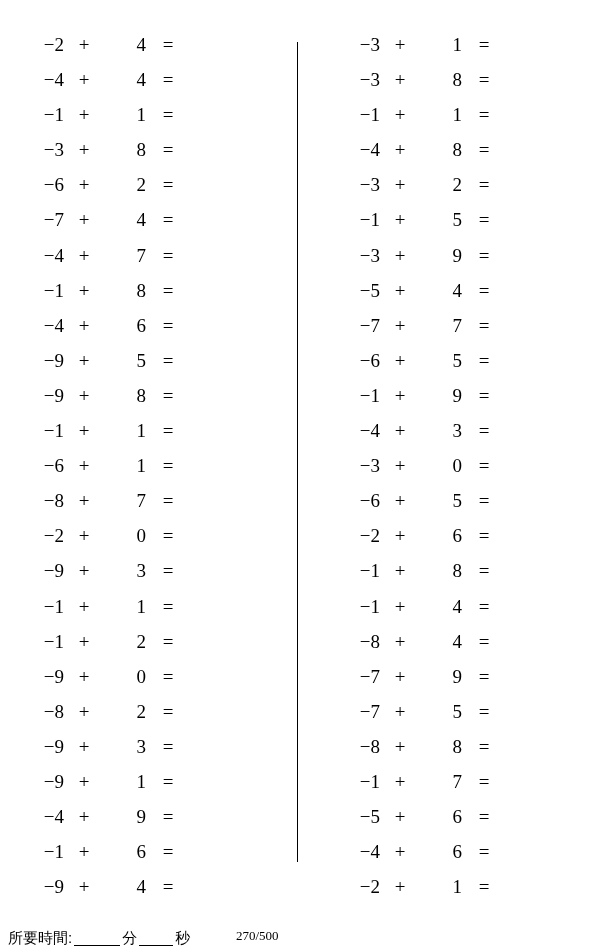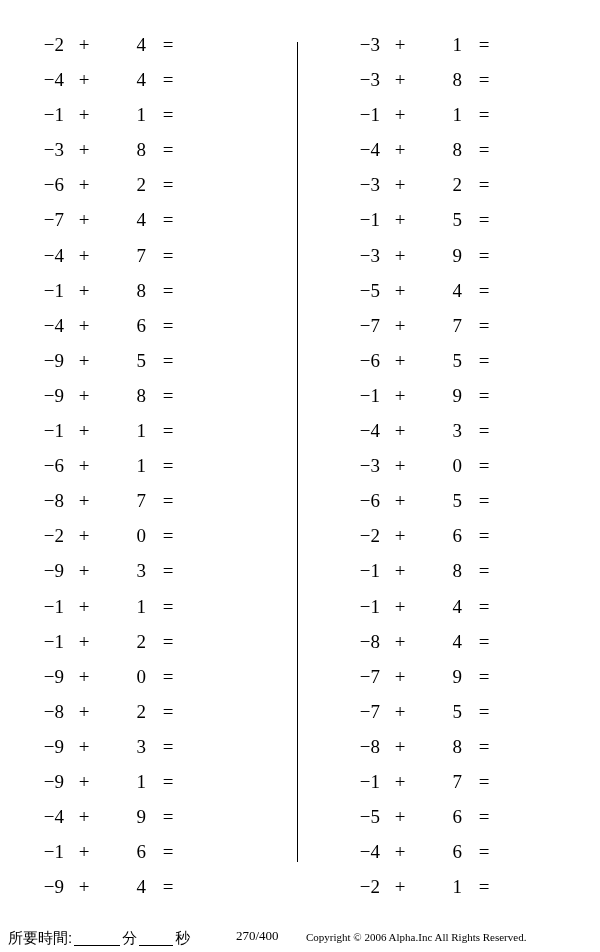--- a/index.html
+++ b/index.html
@@ -521,17 +521,16 @@
   </div>
 
   <div class="footer">
     <div class="time-block">
       <span class="time-label">所要時間:</span>
       <span class="blank"></span>
       <span class="unit">分</span>
       <span class="blank short"></span>
       <span class="unit">秒</span>
     </div>
-    <div class="page-num">270/400</div>
-    <div class="copyright">Copyright © 2006 Alpha.Inc All Rights Reserved.</div>
+    <div class="page-num">270/500</div>
   </div>
 
 </div>
 
 </body></html>

